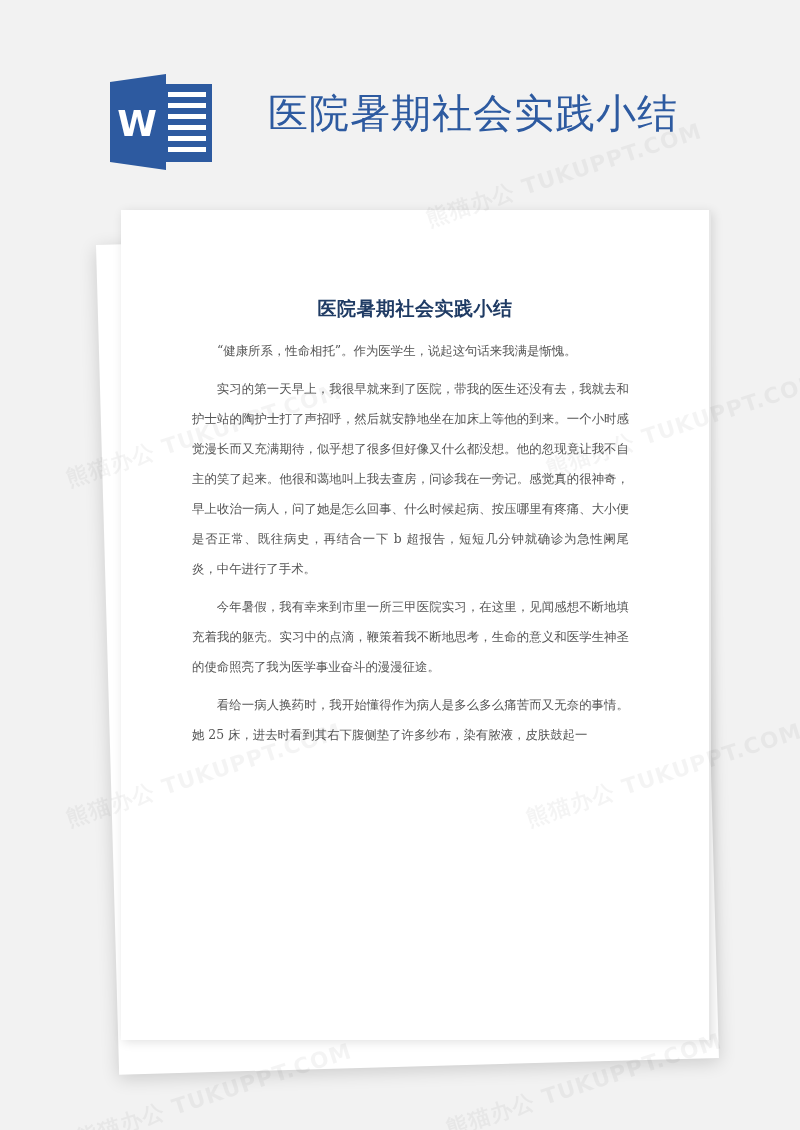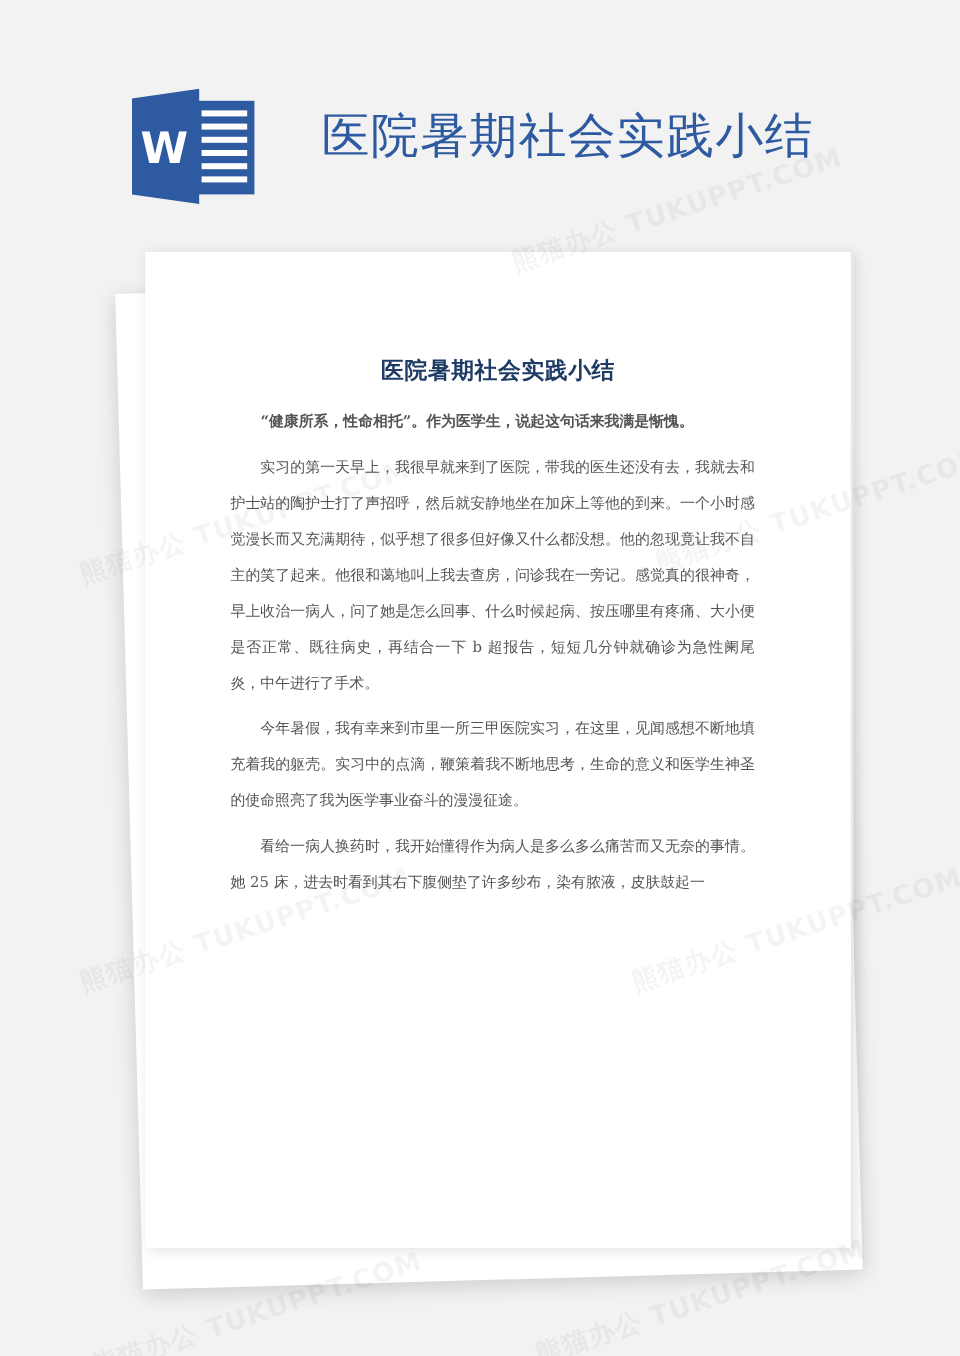--- a/index.html
+++ b/index.html
@@ -35,21 +35,21 @@
     position:absolute; left:0; top:86px; width:588px; text-align:center;
     font-family:"DejaVu Sans","Liberation Sans",sans-serif;
     font-weight:bold; font-size:19px; color:#1f3b64; letter-spacing:0.5px;
   }
   .body-text {
     position:absolute; left:71px; top:126px; width:437px;
     font-size:12.4px; line-height:30px; color:#555;
     text-align:justify;
   }
   .body-text p { margin:0 0 8px 0; text-indent:2em; }
-  .body-text p.first { text-indent:0; padding-left:25px;font-weight:bold; }
+  .body-text p.first { text-indent:0; padding-left:25px; }
 </style>
 </head>
 <body>
 
 <div class="header">
   <svg class="word-icon" viewBox="0 0 110 96">
     <rect x="52" y="10" width="50" height="78" fill="#2d5aa0"></rect>
     <rect x="58" y="18" width="38" height="5" fill="#fff"></rect>
     <rect x="58" y="29" width="38" height="5" fill="#fff"></rect>
     <rect x="58" y="40" width="38" height="5" fill="#fff"></rect>

